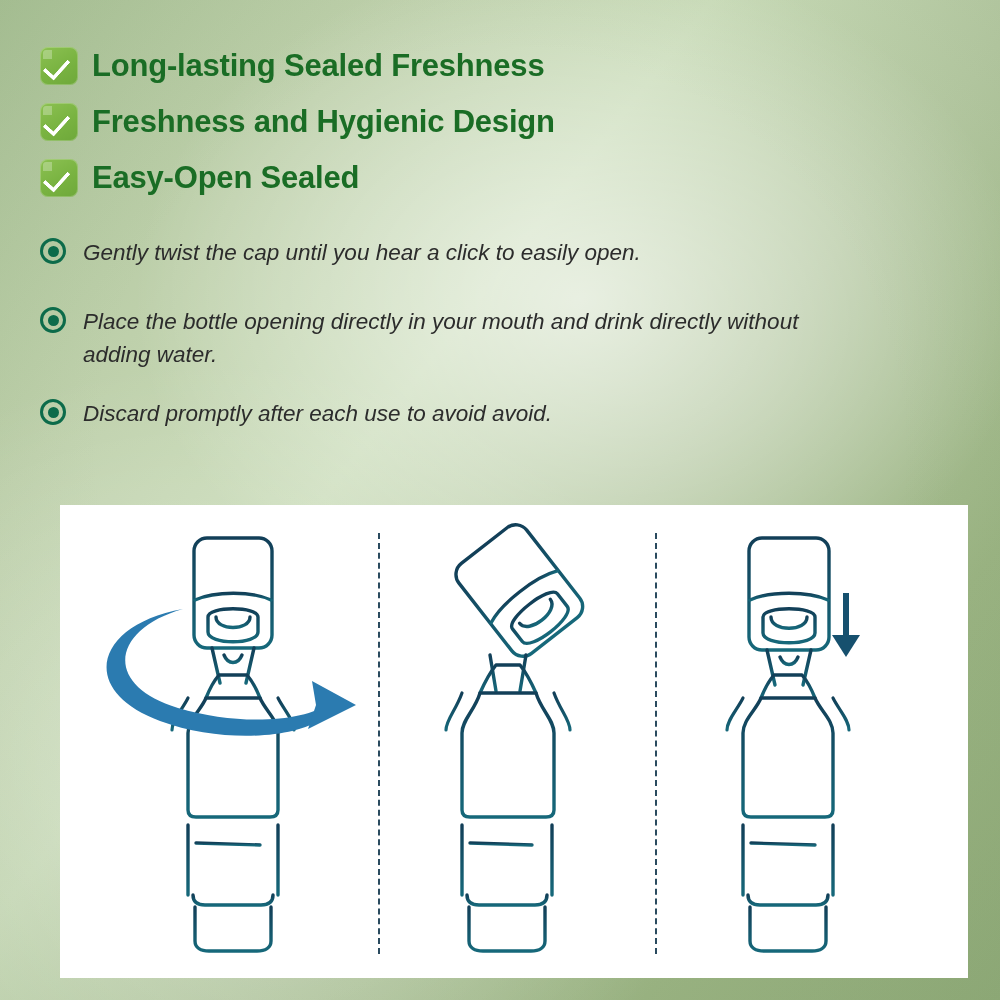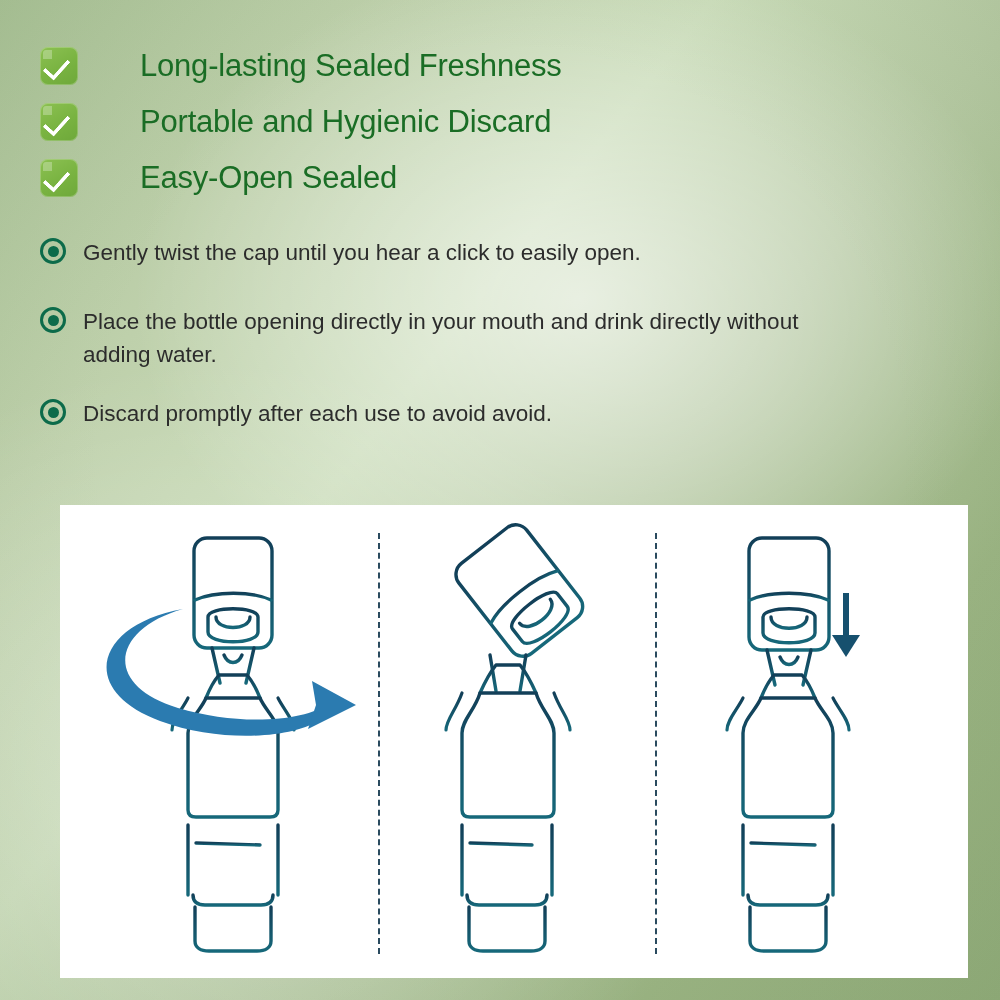--- a/index.html
+++ b/index.html
@@ -35,28 +35,27 @@
   .chk:before{
     content:""; position:absolute; left:9px; top:7px;
     width:11px; height:21px; border:4px solid #fff; border-top:0; border-left:0;
     transform:rotate(42deg); border-radius:1px;
   }
   .chk:after{
     content:""; position:absolute; left:3px; top:3px; width:9px; height:9px;
     border-radius:3px 0 0 0; background:rgba(255,255,255,.28);
   }
   .h-text{
-    font-size:31px; font-weight:normal; color:#1a6d25; letter-spacing:-.2px;
+    font-size:31px; font-weight:bold; color:#1a6d25; letter-spacing:-.2px;
     white-space:nowrap;
-    margin-left:48px;
   }
 
   
   .bullets{ position:absolute; left:40px; top:236px; width:800px; }
-  .b-row{ display:flex; align-items:flex-start; margin-bottom:24px; }
+  .b-row{ display:flex; align-items:flex-start; margin-bottom:24px;font-style:italic; }
   .dot{
     width:26px; height:26px; flex:0 0 26px; margin-right:17px; margin-top:2px;
     border-radius:50%; border:3px solid #0c6b4a; position:relative;
     background:transparent;
   }
   .dot:before{
     content:""; position:absolute; left:50%; top:50%;
     width:11px; height:11px; margin:-5.5px 0 0 -5.5px;
     border-radius:50%; background:#0c6b4a;
   }
@@ -82,21 +81,21 @@
 
 <div class="headings">
 
   <div class="h-row">
     <div class="chk"></div>
     <div class="h-text">Long-lasting Sealed Freshness</div>
   </div>
 
   <div class="h-row">
     <div class="chk"></div>
-    <div class="h-text">Portable and Hygienic Discard</div>
+    <div class="h-text">Freshness and Hygienic Design</div>
   </div>
 
   <div class="h-row">
     <div class="chk"></div>
     <div class="h-text">Easy-Open Sealed</div>
   </div>
 
 </div>
 
 <div class="bullets">

